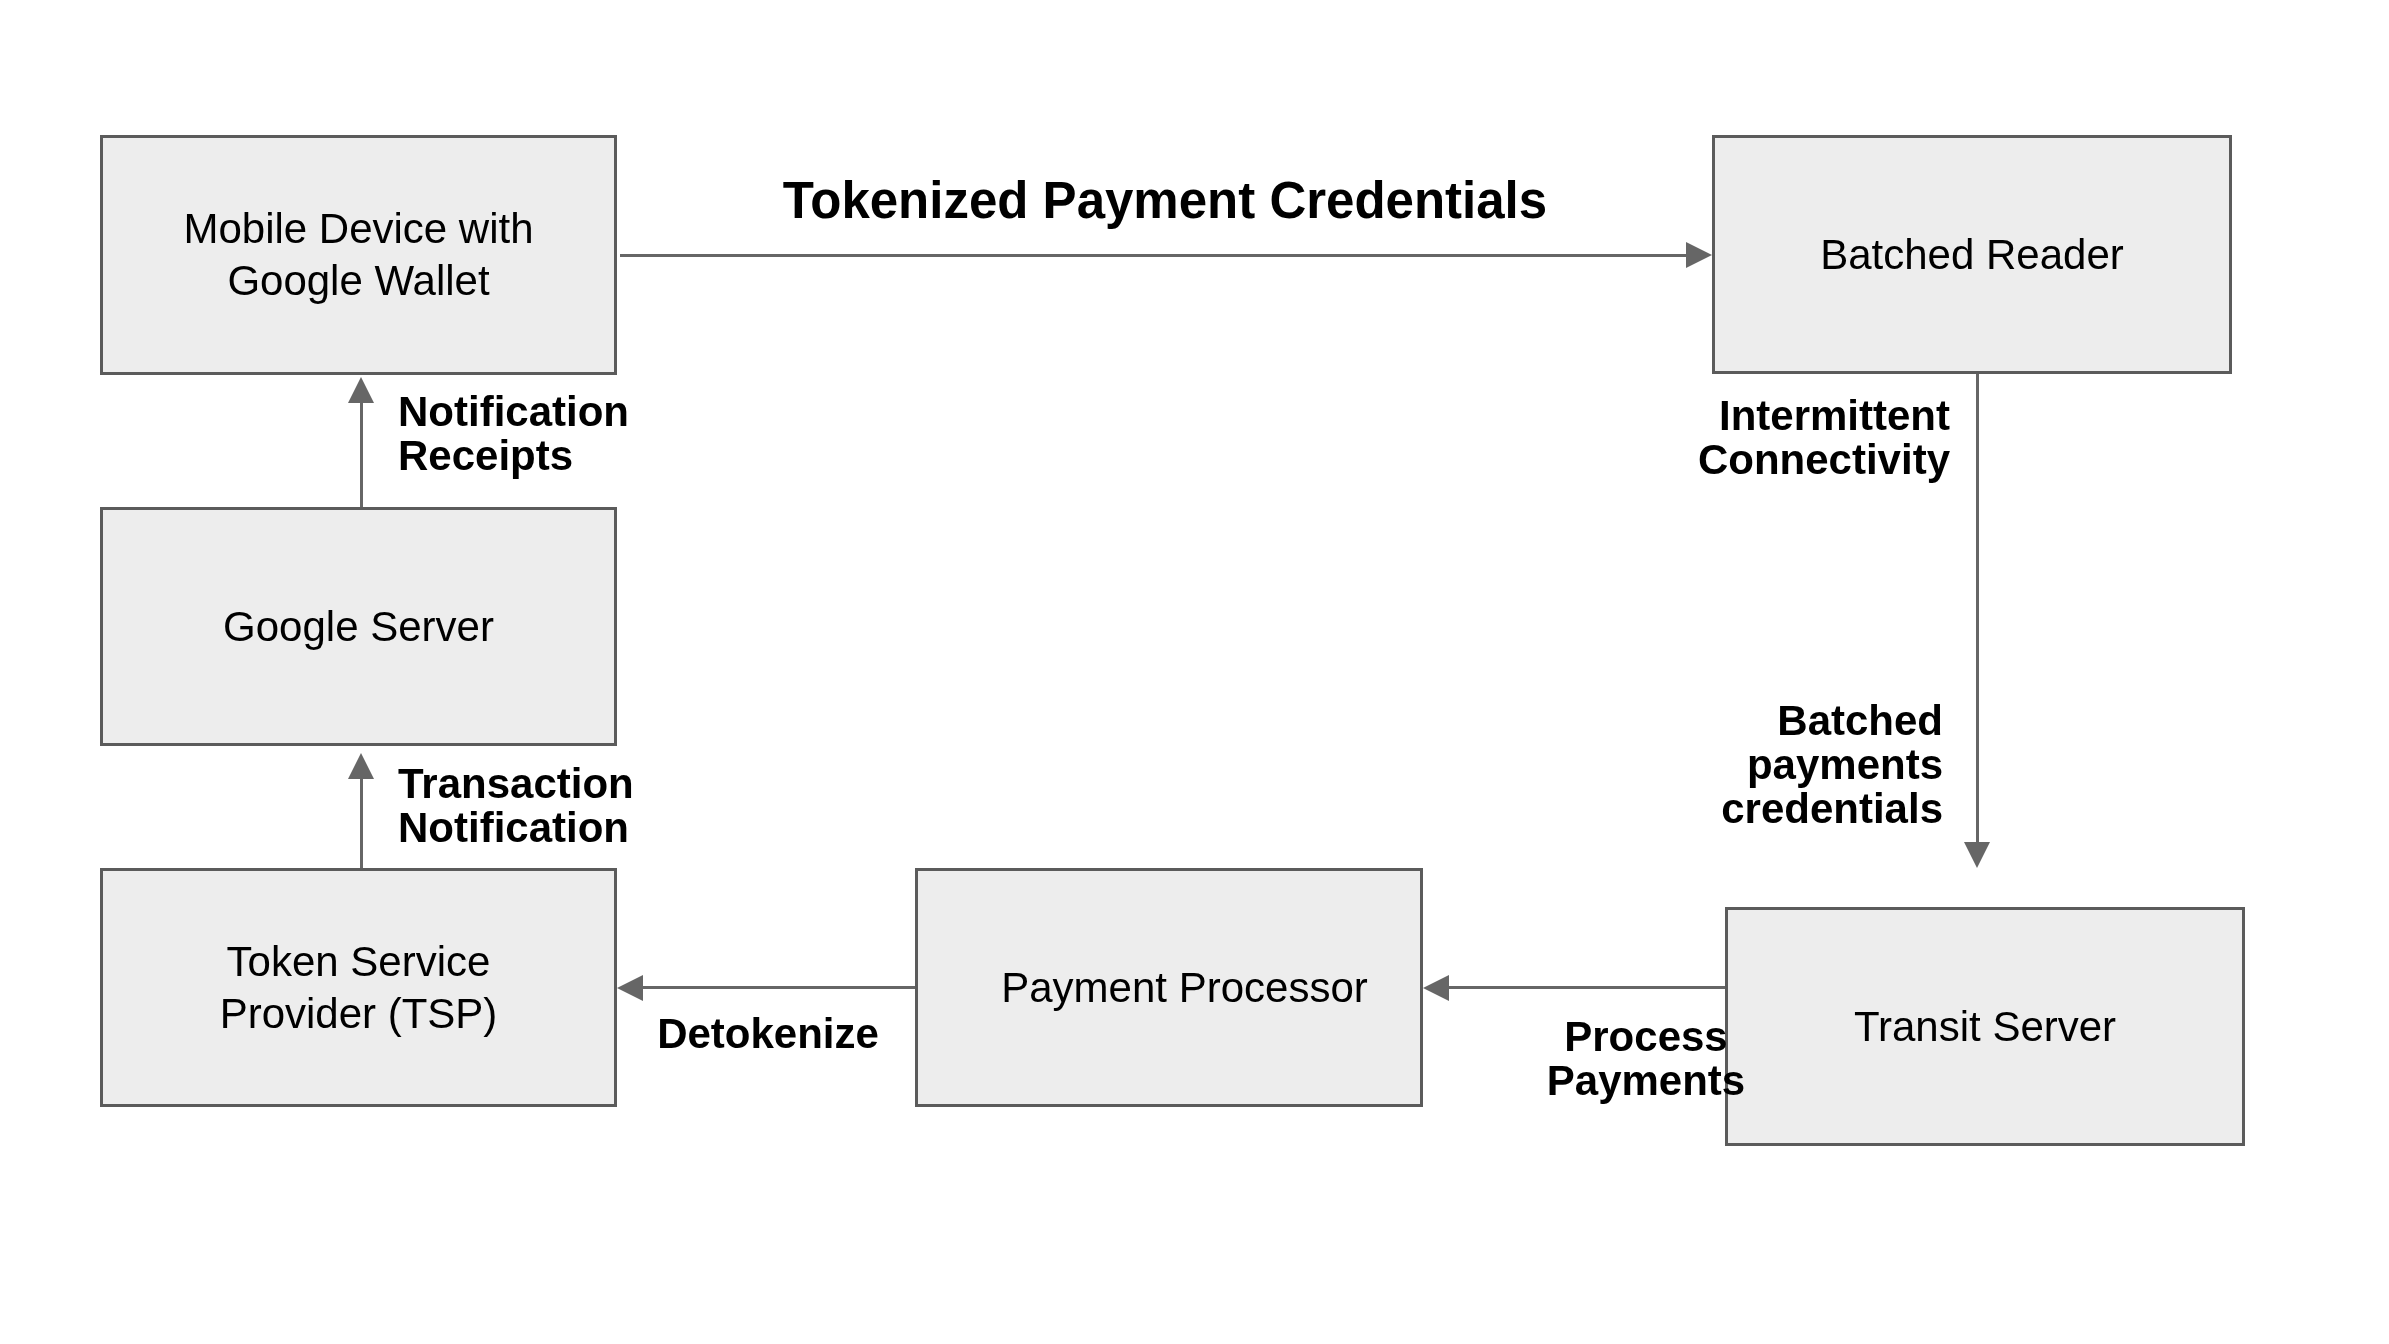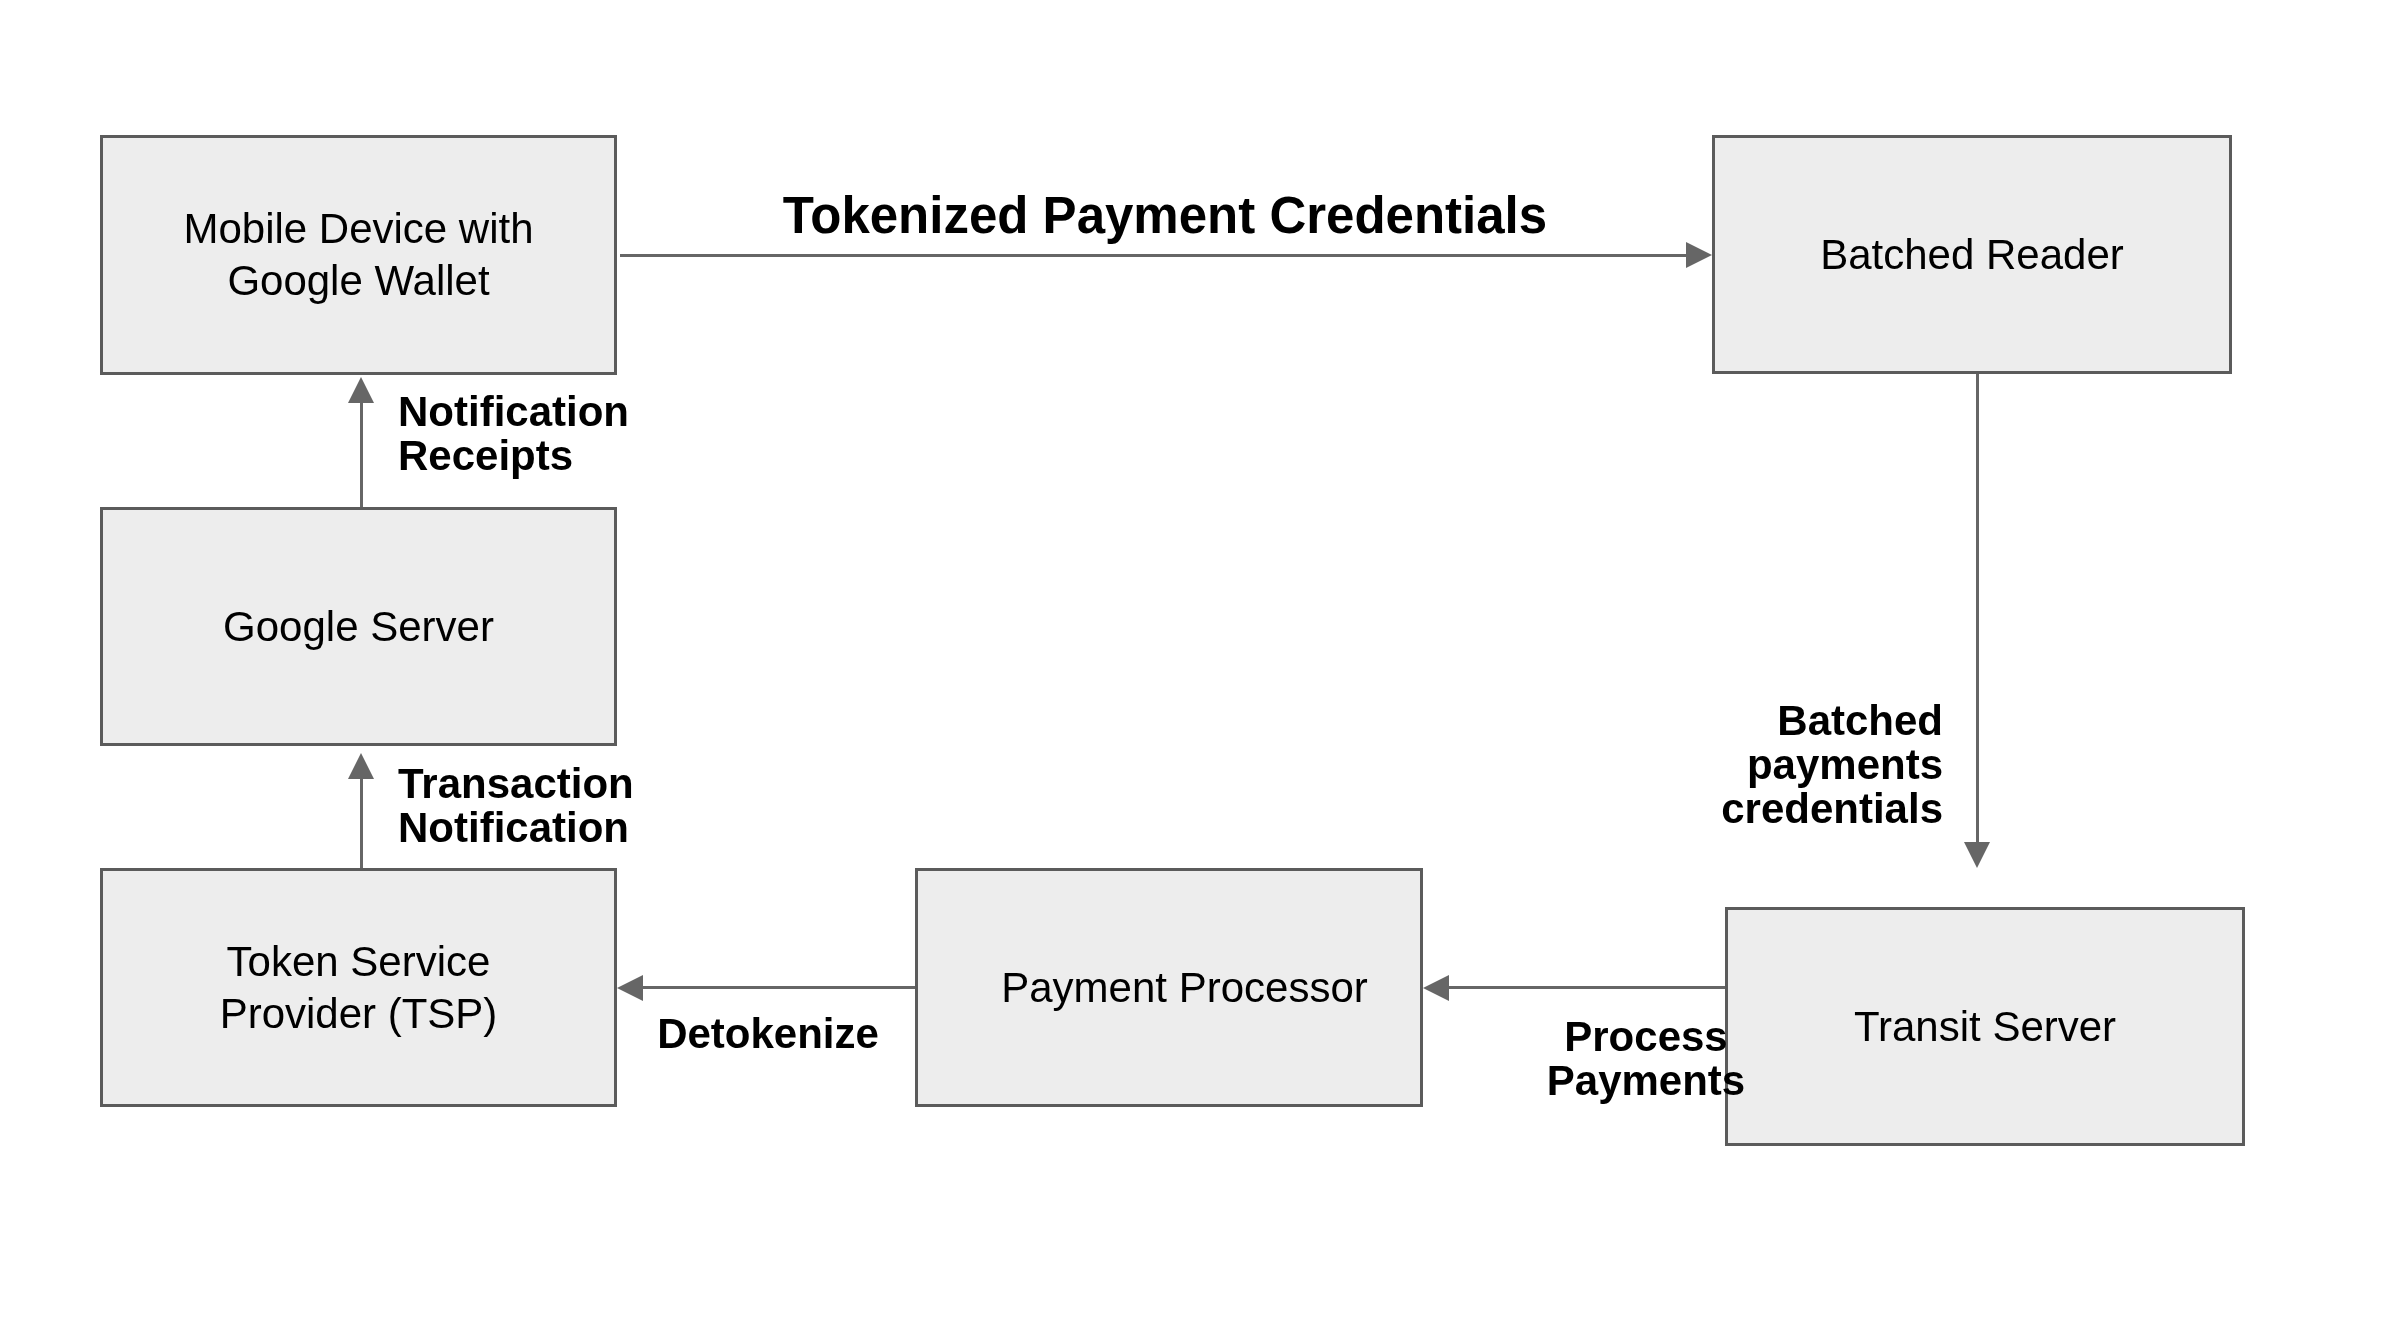--- a/index.html
+++ b/index.html
@@ -72,34 +72,36 @@
 
   <div class="node" style="left:100px; top:868px; width:517px; height:239px;">Token Service
 Provider (TSP)</div>
 
   <div class="node" style="left:915px; top:868px; width:508px; height:239px;padding-left:31px;">Payment Processor</div>
 
   <div class="node" style="left:1725px; top:907px; width:520px; height:239px;">Transit Server</div>
 
   <div class="edge-line" style="left:620px; top:254px; width:1068px; height:3px;"></div>
   <div class="arrowhead ah-right" style="left:1686px; top:242px;"></div>
-  <div class="edge-label title" style="left:615px; top:187px; width:1100px;">Tokenized Payment Credentials</div>
+  <div class="edge-label title" style="left:615px; top:172px; width:1100px;">Tokenized Payment Credentials</div>
 
   <div class="edge-line" style="left:360px; top:400px; width:3px; height:107px;"></div>
   <div class="arrowhead ah-up" style="left:348px; top:377px;"></div>
   <div class="edge-label" style="left:398px; top:390px;">Notification
 Receipts</div>
 
   <div class="edge-line" style="left:360px; top:777px; width:3px; height:91px;"></div>
   <div class="arrowhead ah-up" style="left:348px; top:753px;"></div>
   <div class="edge-label" style="left:398px; top:762px;">Transaction
 Notification</div>
 
   <div class="edge-line" style="left:1976px; top:374px; width:3px; height:470px;"></div>
   <div class="arrowhead ah-down" style="left:1964px; top:842px;"></div>
+  <div class="edge-label align-right" style="left:1450px; top:394px; width:500px;">Intermittent
+Connectivity</div>
   <div class="edge-label align-right" style="left:1443px; top:699px; width:500px;">Batched
 payments
 credentials</div>
 
   <div class="edge-line" style="left:1447px; top:986px; width:278px; height:3px;"></div>
   <div class="arrowhead ah-left" style="left:1423px; top:975px;"></div>
   <div class="edge-label align-center" style="left:1396px; top:1015px; width:500px;">Process
 Payments</div>
 
   <div class="edge-line" style="left:641px; top:986px; width:274px; height:3px;"></div>

